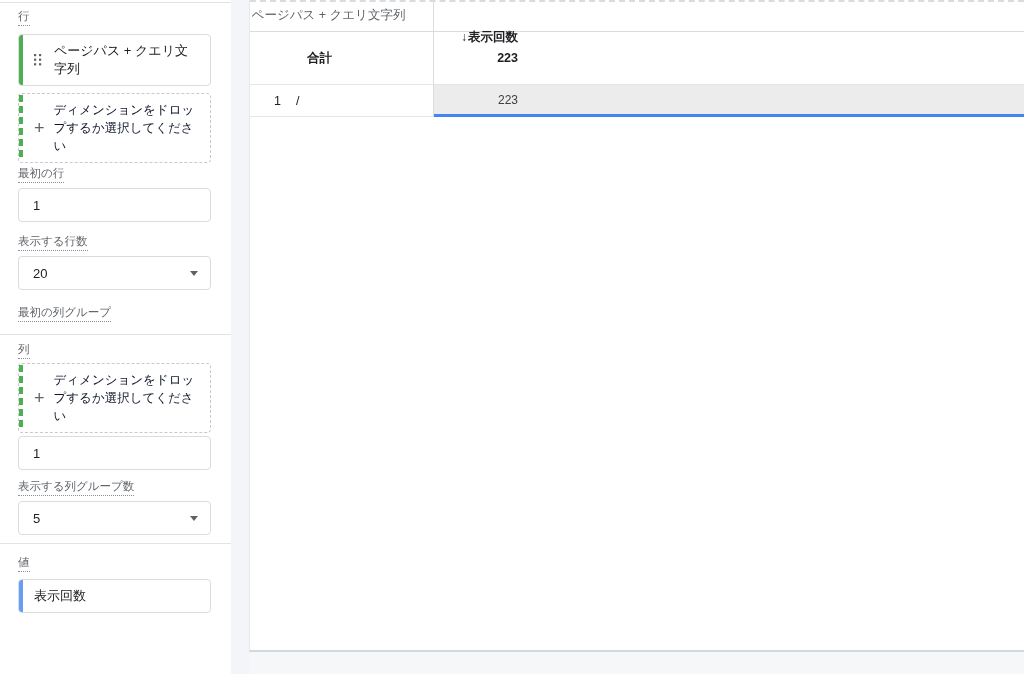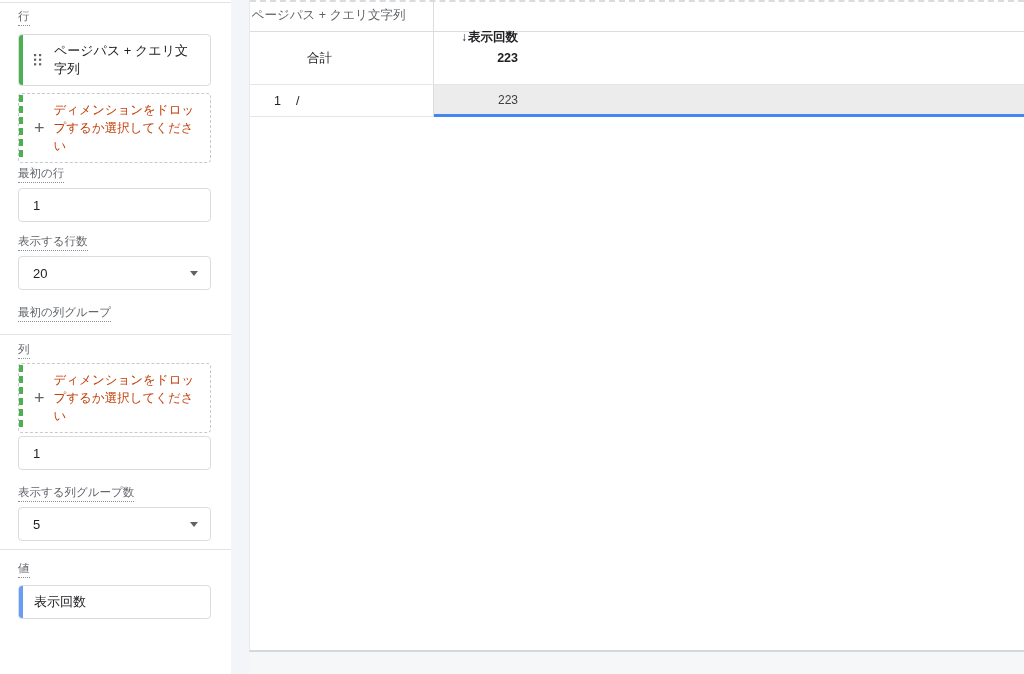--- a/index.html
+++ b/index.html
@@ -33,21 +33,21 @@
   .chip.dim::before { background:#4caf50; }
   .chip.met::before { background:#669df6; }
   .chip-text { font-size:13px; line-height:18px; color:#202124; width:134px; }
   .handle { flex:0 0 auto; margin-right:12px; }
   .dz { position:relative; width:193px; margin-left:18px; background:#fff;
     border:1px dashed #c7cacd; border-radius:4px; display:flex;
     align-items:center; padding:7px 8px 7px 15px; }
   .dz::before { content:""; position:absolute; left:0; top:1px; bottom:1px; width:4px; }
   .dz.dim::before { background:repeating-linear-gradient(to bottom,#4caf50 0 7px,transparent 7px 11px); }
   .dz-plus { font-size:18px; color:#5f6368; margin-right:9px; font-weight:400; line-height:18px; }
-  .dz-text { font-size:12.5px; line-height:18px; color:#c2410c; width:150px; }
+  .dz-text { font-size:12.5px; line-height:18px; color:#0f172a; width:150px; }
   .tb { width:193px; height:34px; margin-left:18px; border:1px solid #dadce0;
     border-radius:4px; background:#fff; display:flex; align-items:center;
     padding:0 12px 0 14px; font-size:13px; color:#202124; }
   input.tb { outline:none; }
   .sel { justify-content:space-between; cursor:pointer; }
   .caret { width:0; height:0; border-left:4.5px solid transparent;
     border-right:4.5px solid transparent; border-top:5px solid #5f6368; }
 
   
   .m-top2  { margin-top:2px; }
@@ -56,38 +56,38 @@
   .m-dz1   { margin-top:7px; }
   .m-lbl2  { margin-top:0; }
   .m-in    { margin-top:5px; }
   .m-lbl3  { margin-top:13px; }
   .m-lbl4  { margin-top:16px; }
   .m-div2  { margin-top:12px; }
   .m-col   { margin-top:8px; }
   .m-dz2   { margin-top:4px; }
   .m-lbl5  { margin-top:17px; }
   .m-in2   { margin-top:3px; }
-  .m-lbl6  { margin-top:16px; }
+  .m-lbl6  { margin-top:10px; }
   .m-div3  { margin-top:8px; }
   .m-val   { margin-top:12px; }
   .m-chip2 { margin-top:7px; }
 
   
   .trow { display:flex; width:775px; }
   .col-dim { width:184px; flex:0 0 184px; border-right:1px solid #dadce0;
     display:flex; align-items:center; }
   .col-met { flex:1 1 auto; display:flex; align-items:center; }
   .met-inner { width:84px; text-align:right; }
   .t-head { height:32px; border-bottom:1px solid #dadce0; }
   .t-head .col-dim { justify-content:center; padding-right:26px;
     font-size:12.5px; color:#5f6368; }
   .t-head .met-inner { font-size:12.5px; font-weight:bold; color:#202124;margin-top:44px; }
   .sort-arrow { font-weight:normal; font-size:12px; color:#202124; margin-right:1px; }
   .t-total { height:53px; border-bottom:1px solid #e3e5e8; }
-  .t-total .col-dim { padding-left:57px; font-size:12.5px; font-weight:normal; }
+  .t-total .col-dim { padding-left:57px; font-size:12.5px; font-weight:bold; }
   .t-total .met-inner { font-size:12.5px; font-weight:bold; }
   .t-row1 { height:32px; }
   .t-row1 .col-dim { padding-left:24px; font-size:12.5px;
     border-bottom:1px solid #e3e5e8; }
   .rank { display:inline-block; width:14px; }
   .path { margin-left:8px; }
   .t-row1 .col-met { background:#ececec; border-bottom:3px solid #4285f4; }
   .t-row1 .met-inner { font-size:12px; color:#3c4043; }
 </style>
 </head>

